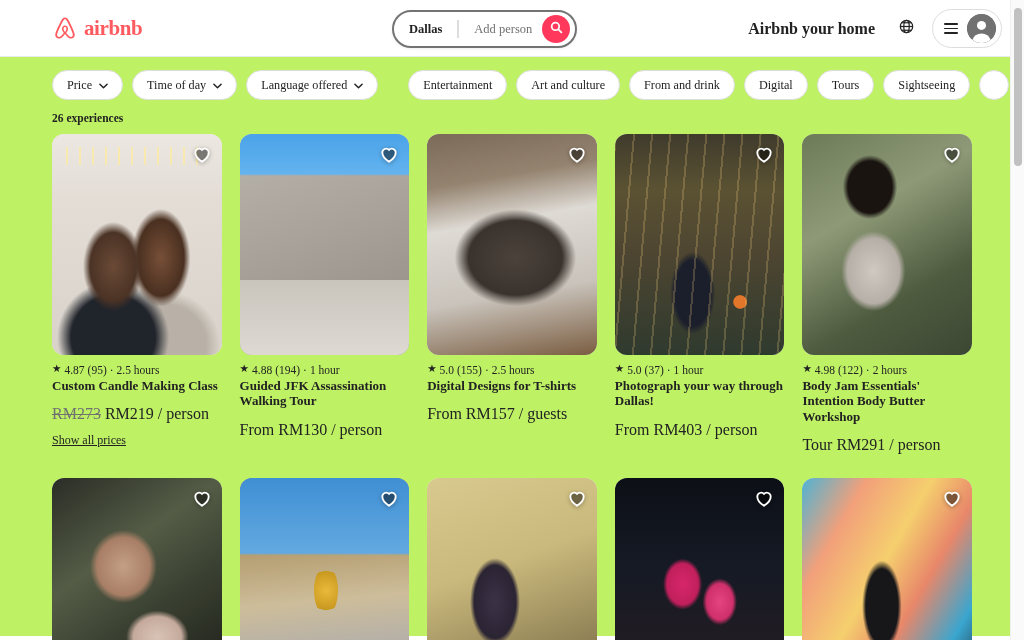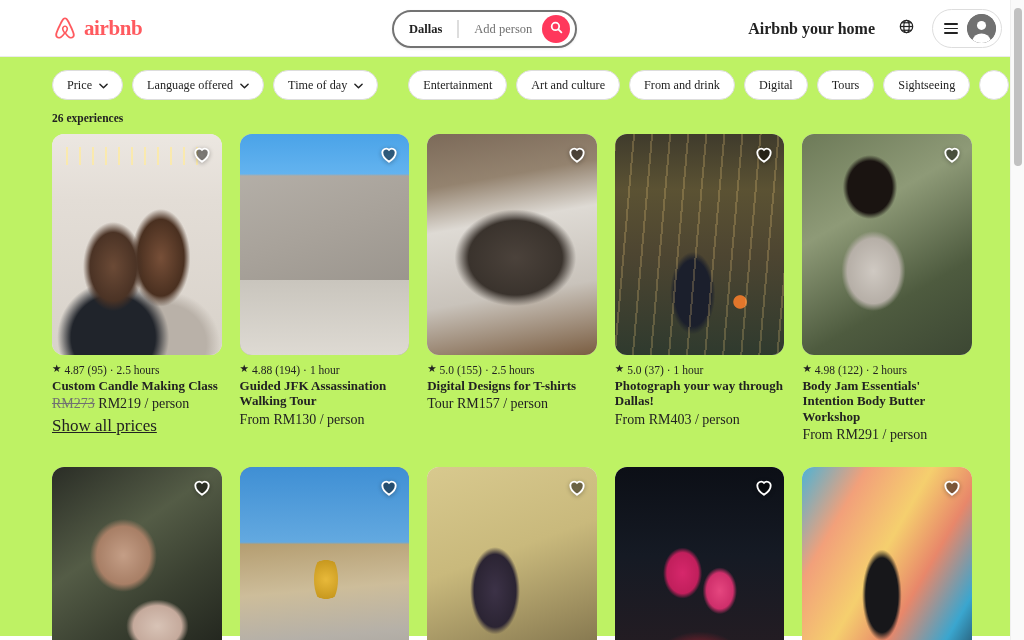--- a/index.html
+++ b/index.html
@@ -132,25 +132,25 @@
   .card-info { padding-top: 9px; }
   .rating-row {
     font-size: 11.5px; color: #222222; display: flex; align-items: center; gap: 3px;
     white-space: nowrap;
   }
   .star { font-size: 10.5px; line-height: 1; position: relative; top: -0.5px; }
   .card-title {
     font-size: 13px; font-weight: 600; color: #222222;
     line-height: 15.5px; margin-top: 2px;
   }
-  .card-price { font-size: 14px; color: #222222; margin-top: 3px; }
+  .card-price { font-size: 16px; color: #222222; margin-top: 12px; }
   .card-price .strike { text-decoration: line-through; color: #717171; }
   .show-all {
-    display: inline-block; font-size: 17px; color: #222222;
-    text-decoration: underline; margin-top: 4px; cursor: pointer;
+    display: inline-block; font-size: 12px; color: #222222;
+    text-decoration: underline; margin-top: 10px; cursor: pointer;
   }
 
   
   .scrolltrack {
     position: absolute; top: 0; right: 0; width: 14px; height: 640px;
     background: #fafafa; border-left: 1px solid #f0f0f0;
   }
   .scrollthumb {
     position: absolute; top: 8px; left: 3px; width: 8px; height: 158px;
     background: #c1c1c1; border-radius: 4px;
@@ -269,29 +269,29 @@
   <div class="filterbar">
     <div class="chip">
       <span>Price</span>
       <span class="caret">
         <svg width="9" height="6" viewBox="0 0 10 6" fill="none" stroke="#222" stroke-width="1.6" stroke-linecap="round" stroke-linejoin="round">
             <polyline points="1,1 5,5 9,1"></polyline>
           </svg>
       </span>
     </div>
     <div class="chip">
-      <span>Language offered</span>
+      <span>Time of day</span>
       <span class="caret">
         <svg width="9" height="6" viewBox="0 0 10 6" fill="none" stroke="#222" stroke-width="1.6" stroke-linecap="round" stroke-linejoin="round">
             <polyline points="1,1 5,5 9,1"></polyline>
           </svg>
       </span>
     </div>
     <div class="chip">
-      <span>Time of day</span>
+      <span>Language offered</span>
       <span class="caret">
         <svg width="9" height="6" viewBox="0 0 10 6" fill="none" stroke="#222" stroke-width="1.6" stroke-linecap="round" stroke-linejoin="round">
             <polyline points="1,1 5,5 9,1"></polyline>
           </svg>
       </span>
     </div>
 
     <div class="vbar"></div>
 
     <div class="chip">Entertainment</div>
@@ -370,21 +370,21 @@
       </div>
       <div class="card-info">
         <div class="rating-row">
           <span class="star">★</span>
           <span>5.0</span>
           <span>(155)</span>
           <span>·</span>
           <span>2.5 hours</span>
         </div>
         <div class="card-title">Digital Designs for T-shirts</div>
-        <div class="card-price">Tour RM157 / person</div>
+        <div class="card-price">From RM157 / guests</div>
       </div>
     </div>
 
     <div class="card">
       <div class="card-media">
         <div class="photo ph4"></div>
         <span class="heart">
           <svg width="22" height="22" viewBox="0 0 24 24" fill="rgba(0,0,0,0.38)" stroke="#ffffff" stroke-width="2">
             <path d="M12 20.5s-7.3-4.7-7.3-10A4.2 4.2 0 0 1 12 7.6a4.2 4.2 0 0 1 7.3 2.9c0 5.3-7.3 10-7.3 10z"></path>
           </svg>
@@ -414,21 +414,21 @@
       </div>
       <div class="card-info">
         <div class="rating-row">
           <span class="star">★</span>
           <span>4.98</span>
           <span>(122)</span>
           <span>·</span>
           <span>2 hours</span>
         </div>
         <div class="card-title">Body Jam Essentials' Intention Body Butter Workshop</div>
-        <div class="card-price">From RM291 / person</div>
+        <div class="card-price">Tour RM291 / person</div>
       </div>
     </div>
 
     <div class="card">
       <div class="card-media">
         <div class="photo ph6"></div>
         <span class="heart">
           <svg width="22" height="22" viewBox="0 0 24 24" fill="rgba(0,0,0,0.38)" stroke="#ffffff" stroke-width="2">
             <path d="M12 20.5s-7.3-4.7-7.3-10A4.2 4.2 0 0 1 12 7.6a4.2 4.2 0 0 1 7.3 2.9c0 5.3-7.3 10-7.3 10z"></path>
           </svg>

